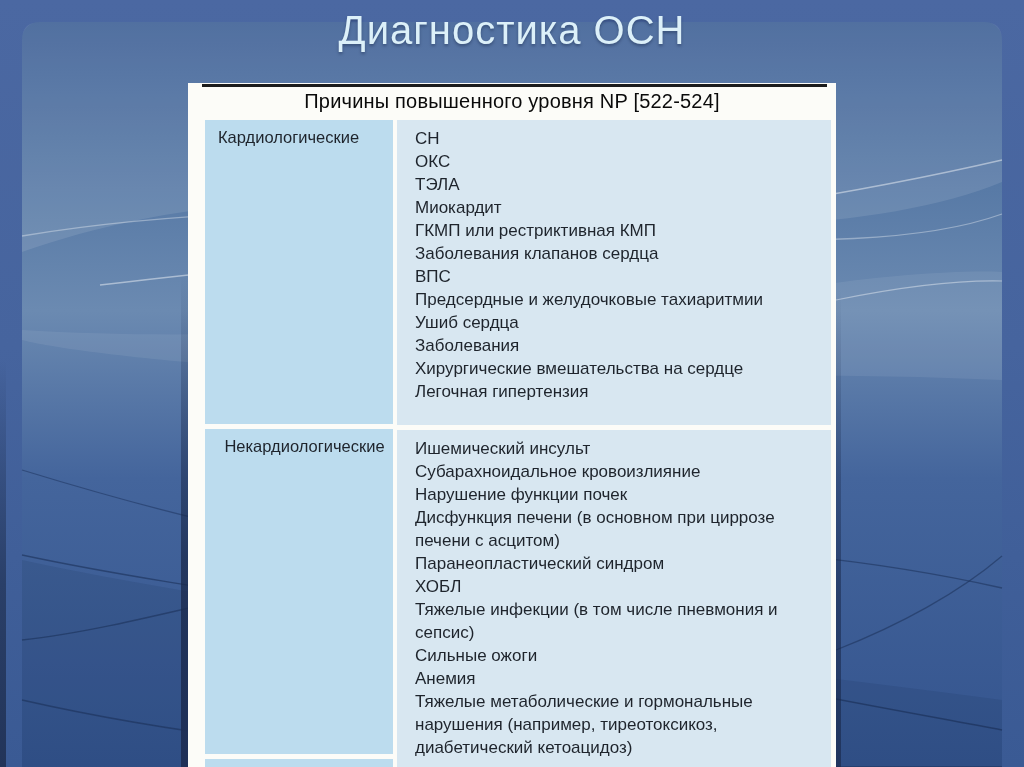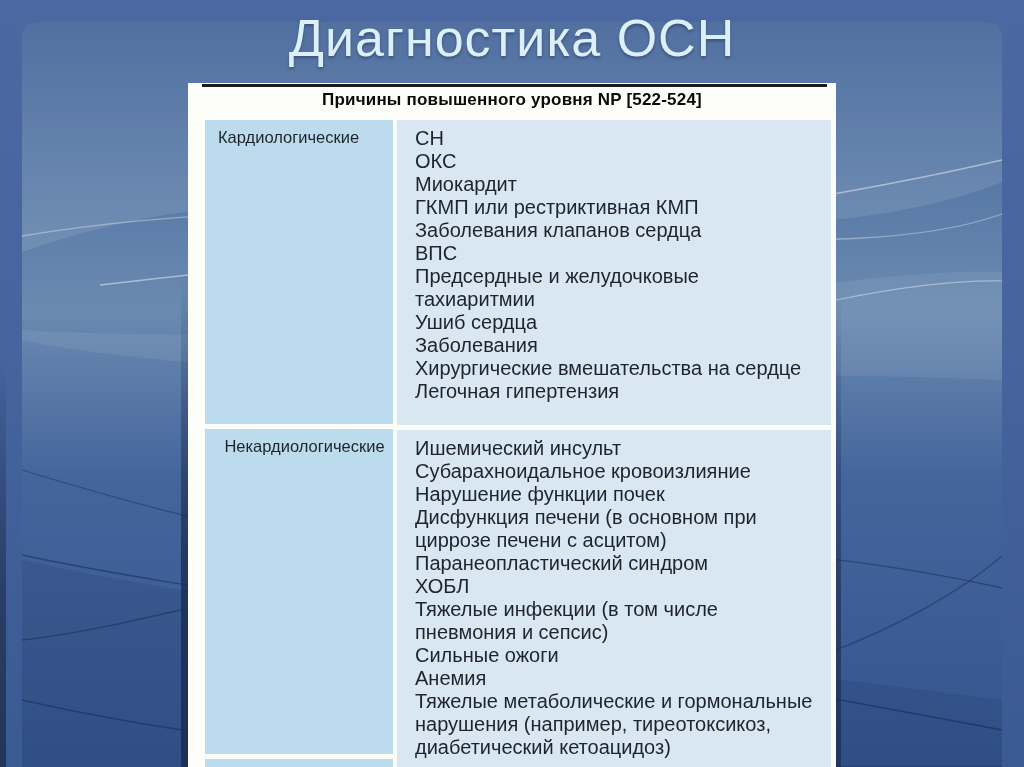--- a/index.html
+++ b/index.html
@@ -8,21 +8,21 @@
     position:relative; width:1024px; height:767px; overflow:hidden;
     background:linear-gradient(180deg, #4b68a2 0%, #46649e 45%, #3a5a94 100%);
   }
   .bg-svg { position:absolute; left:0; top:0; z-index:1; }
   .edge-left {
     position:absolute; left:0; top:360px; bottom:0; width:6px; z-index:1;
     background:linear-gradient(180deg, rgba(30,48,86,0) 0%, #2a3f68 55%, #223459 100%);
   }
   .slide-title {
     position:absolute; top:8px; left:0; right:0; z-index:2;
-    text-align:center; font-size:52px; letter-spacing:1px;
+    text-align:center; font-size:40px; letter-spacing:1px;
     color:var(--title-text, #dcf0f9);
     text-shadow:0 2px 3px rgba(10,20,50,0.35);
     font-weight:normal;
   }
   .panel {
     position:absolute; left:188px; top:83px; width:648px; height:684px;
     background:var(--panel, #fcfcf8); z-index:2;
   }
   .panel::before {
     content:""; position:absolute; top:0; bottom:0; left:-7px; width:7px;
@@ -31,36 +31,36 @@
   .panel::after {
     content:""; position:absolute; top:0; bottom:0; right:-5px; width:5px;
     background:linear-gradient(180deg, rgba(25,40,74,0) 30%, rgba(25,40,74,0.55) 75%, rgba(25,40,74,0.65) 100%);
   }
   .header-rule {
     position:absolute; top:1px; left:14px; right:9px; height:3px;
     background:var(--header-rule, #1b1b1b);
   }
   .tbl-title {
     padding-top:7px; text-align:center;
-    font-size:17px; font-weight:bold; color:#0a0a0a; letter-spacing:0.2px;
+    font-size:20px; font-weight:normal; color:#0a0a0a; letter-spacing:0.2px;
   }
   .tbl {
     position:absolute; left:17px; right:5px; top:37px; bottom:0;
     display:flex; gap:4px;
   }
   .col-left { width:188px; display:flex; flex-direction:column; }
   .col-right { flex:1; display:flex; flex-direction:column; min-width:0; }
   .cell { overflow:hidden; color:#1e242c; }
   .cell.cat {
     background:var(--left-cell, #bcdcee);
     padding:8px 2px 0 13px; font-size:16.5px;
   }
   .cell.items {
     background:var(--right-cell, #d8e7f1);
-    padding:7px 14px 0 18px; font-size:20px;
+    padding:7px 14px 0 18px; font-size:17px;
   }
   .line { line-height:23px; }
   .r1 { height:305px; }
   .cat.r2 { height:327px; margin-top:5px;text-align:center; }
   .items.r2 { flex:1; margin-top:5px; }
   .cat.r3 { flex:1; margin-top:5px; }
 </style>
 </head>
 <body>
 
@@ -104,20 +104,21 @@
         </div>
         <div class="cell cat r2">
           <span>Некардиологические</span>
         </div>
         <div class="cell cat r3"></div>
       </div>
       <div class="col-right">
         <div class="cell items r1">
             <div class="line">СН</div>
             <div class="line">ОКС</div>
+            <div class="line">ТЭЛА</div>
             <div class="line">Миокардит</div>
             <div class="line">ГКМП или рестриктивная КМП</div>
             <div class="line">Заболевания клапанов сердца</div>
             <div class="line">ВПС</div>
             <div class="line">Предсердные и желудочковые тахиаритмии</div>
             <div class="line">Ушиб сердца</div>
             <div class="line">Заболевания</div>
             <div class="line">Хирургические вмешательства на сердце</div>
             <div class="line">Легочная гипертензия</div>
           </div>

